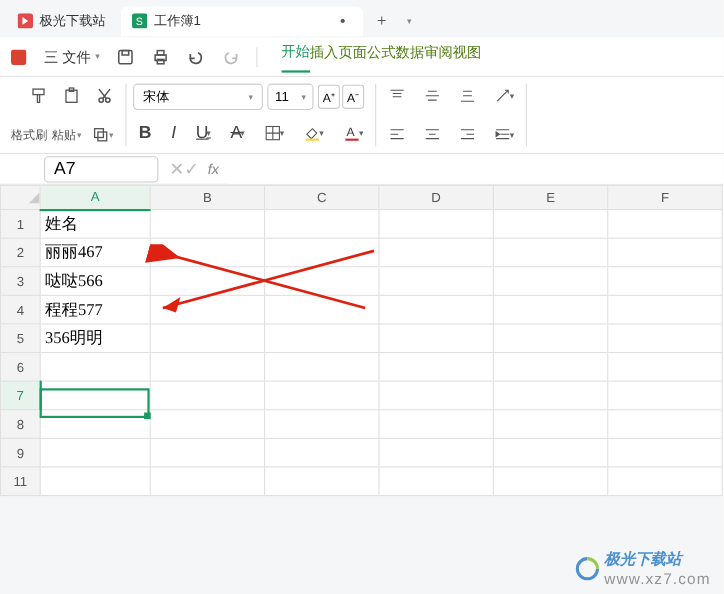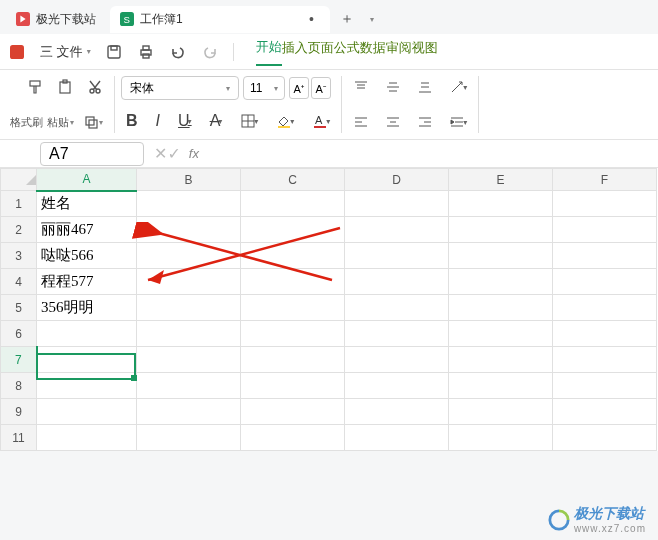--- a/index.html
+++ b/index.html
@@ -46,21 +46,21 @@
   .col-A { width: 100px; } .col-other { width: 104px; }
 
   .selected-cell { position: absolute; border: 2px solid #1a9960; pointer-events: none; }
   .sel-handle { position:absolute; width:6px; height:6px; background:#1a9960; right:-3px; bottom:-3px; cursor:crosshair;}
 
   .arrow { position: absolute; pointer-events: none; }
 
   .watermark { position: absolute; right: 12px; bottom: 6px; display: flex; align-items: center; gap: 4px; opacity: 0.9;}
   .watermark .swirl { width: 22px; height: 22px; }
   .watermark .txt1 { font-size: 14px; font-weight: bold; color: #3a86cc; font-style: italic;}
-  .watermark .txt2 { font-size: 10px; color: #888; letter-spacing: 1px; text-align: center;}
+  .watermark .txt2 { font-size: 14px; color: #888; letter-spacing: 1px; text-align: center;}
   .chev { font-size: 8px; color:#888; }
   .caret { font-size: 8px; color:#666; margin-left:-2px;}
   .ic { width:16px;height:16px; }
 </style>
 </head>
 <body>
 
 <div class="tabbar">
   <div class="tab">
     <span class="tab-icon">

